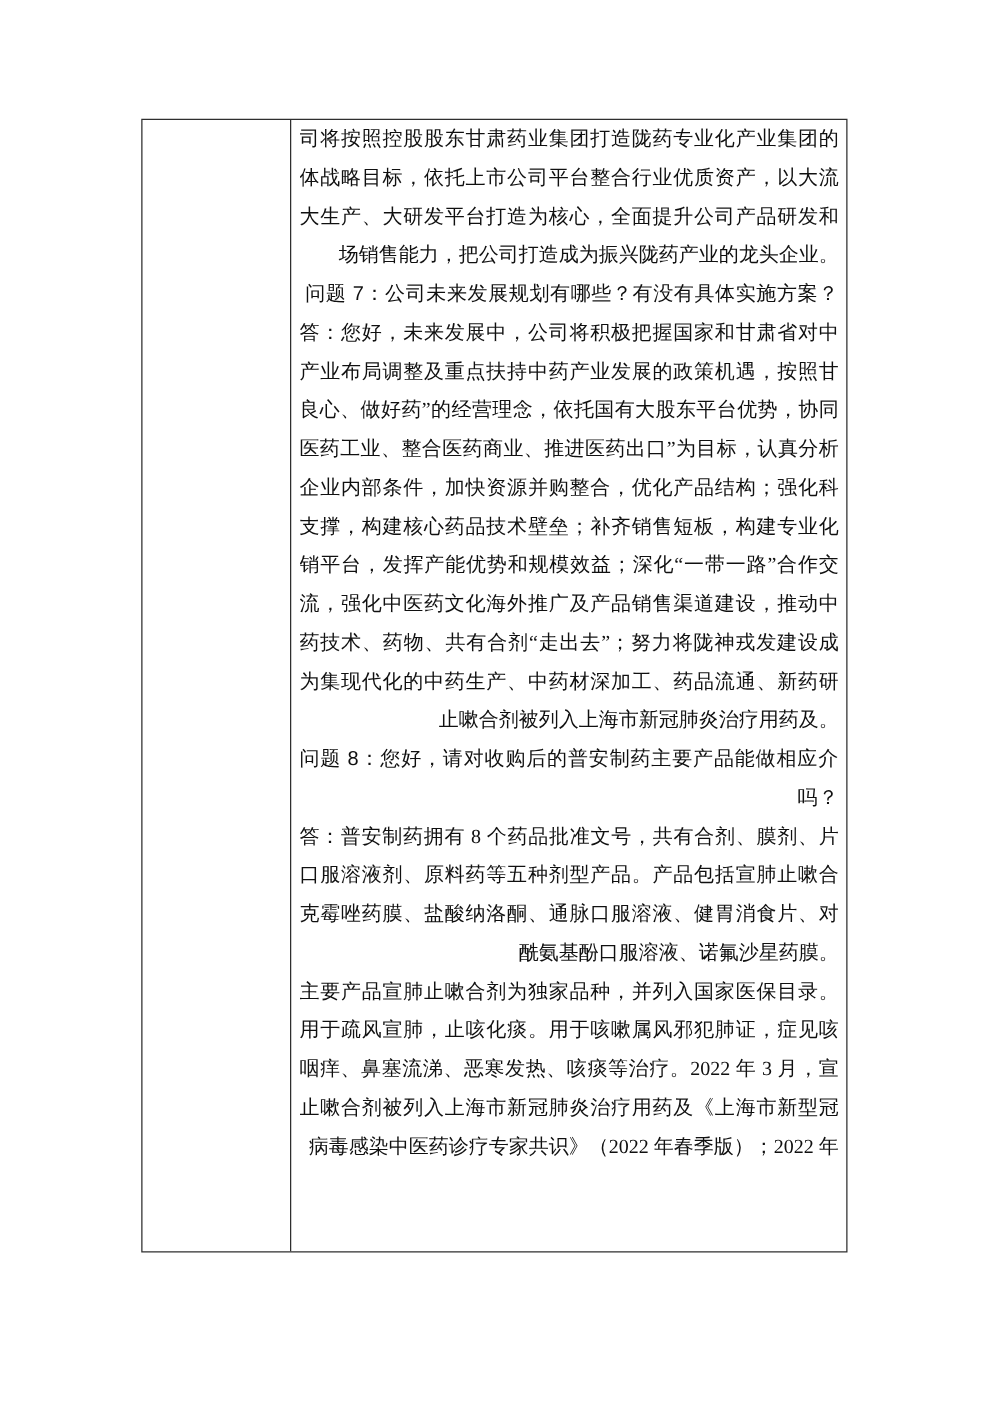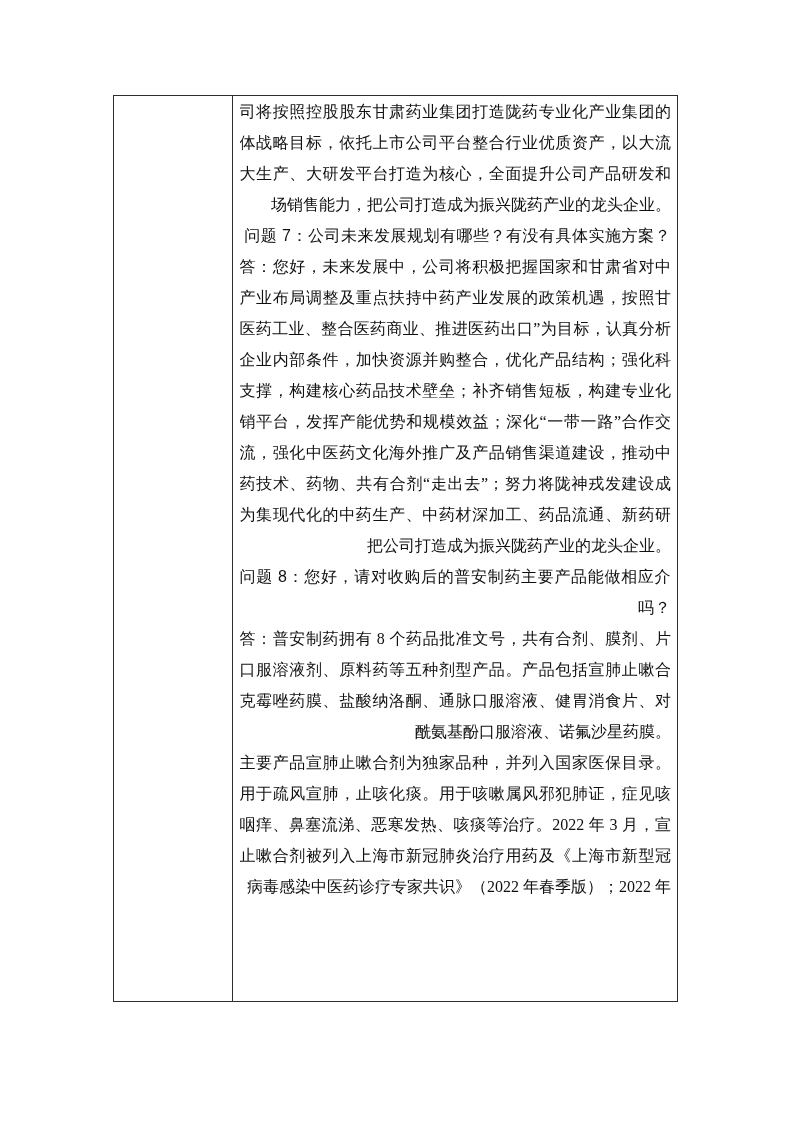--- a/index.html
+++ b/index.html
@@ -59,28 +59,29 @@
   <div class="doc-table">
     <div class="cell-left"></div>
     <div class="cell-right">
         <div class="line fill">司将按照控股股东甘肃药业集团打造陇药专业化产业集团的总</div>
         <div class="line fill">体战略目标，依托上市公司平台整合行业优质资产，以大流通、</div>
         <div class="line fill">大生产、大研发平台打造为核心，全面提升公司产品研发和市</div>
         <div class="line">场销售能力，把公司打造成为振兴陇药产业的龙头企业。</div>
         <div class="line bold">问题 7：公司未来发展规划有哪些？有没有具体实施方案？</div>
         <div class="line fill">答：您好，未来发展中，公司将积极把握国家和甘肃省对中药</div>
         <div class="line fill">产业布局调整及重点扶持中药产业发展的政策机遇，按照甘肃</div>
+        <div class="line fill">良心、做好药”的经营理念，依托国有大股东平台优势，协同</div>
         <div class="line fill">医药工业、整合医药商业、推进医药出口”为目标，认真分析</div>
         <div class="line fill">企业内部条件，加快资源并购整合，优化产品结构；强化科研</div>
         <div class="line fill">支撑，构建核心药品技术壁垒；补齐销售短板，构建专业化营</div>
         <div class="line fill">销平台，发挥产能优势和规模效益；深化“一带一路”合作交</div>
         <div class="line fill">流，强化中医药文化海外推广及产品销售渠道建设，推动中医</div>
         <div class="line fill">药技术、药物、共有合剂“走出去”；努力将陇神戎发建设成</div>
         <div class="line fill">为集现代化的中药生产、中药材深加工、药品流通、新药研发、</div>
-        <div class="line">把公司打造成为振兴陇药产业的龙头企业。</div>
+        <div class="line">止嗽合剂被列入上海市新冠肺炎治疗用药及。</div>
         <div class="line fill bold">问题 8：您好，请对收购后的普安制药主要产品能做相应介绍</div>
         <div class="line bold">吗？</div>
         <div class="line fill">答：普安制药拥有 8 个药品批准文号，共有合剂、膜剂、片剂、</div>
         <div class="line fill">口服溶液剂、原料药等五种剂型产品。产品包括宣肺止嗽合剂、</div>
         <div class="line fill">克霉唑药膜、盐酸纳洛酮、通脉口服溶液、健胃消食片、对乙</div>
         <div class="line">酰氨基酚口服溶液、诺氟沙星药膜。</div>
         <div class="line fill">主要产品宣肺止嗽合剂为独家品种，并列入国家医保目录。适</div>
         <div class="line fill">用于疏风宣肺，止咳化痰。用于咳嗽属风邪犯肺证，症见咳嗽、</div>
         <div class="line fill">咽痒、鼻塞流涕、恶寒发热、咳痰等治疗。2022 年 3 月，宣肺</div>
         <div class="line fill">止嗽合剂被列入上海市新冠肺炎治疗用药及《上海市新型冠状</div>

